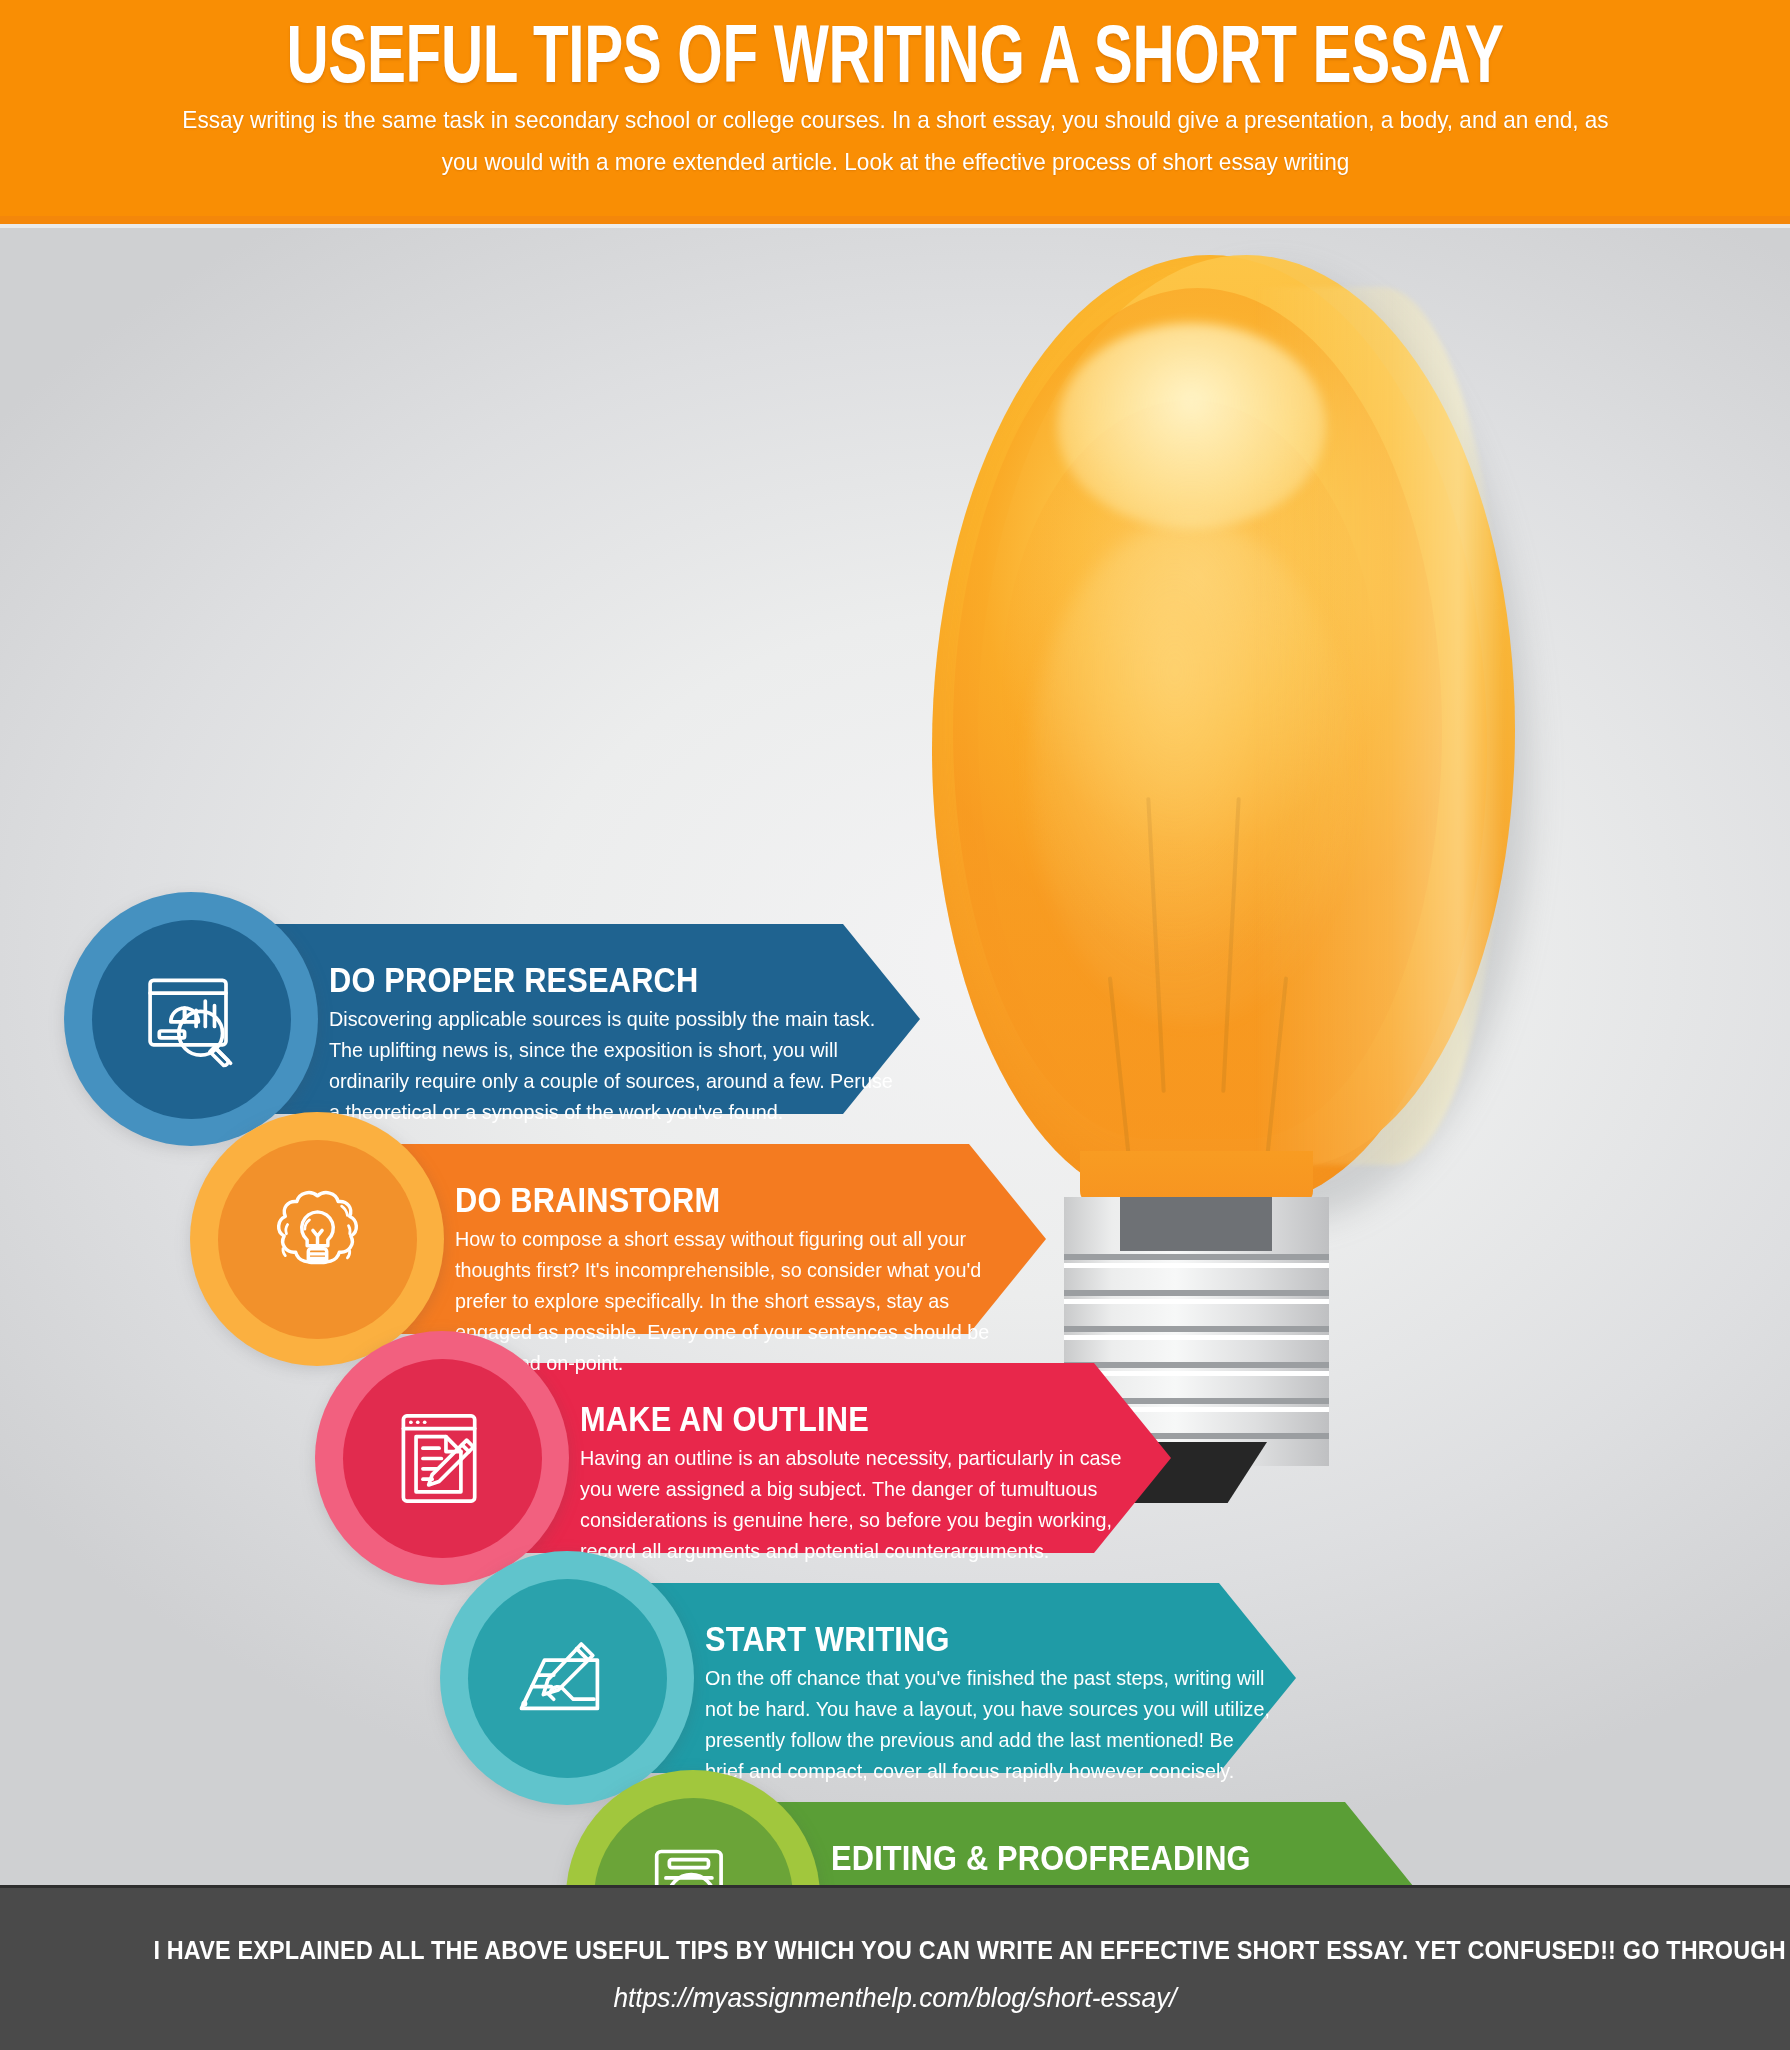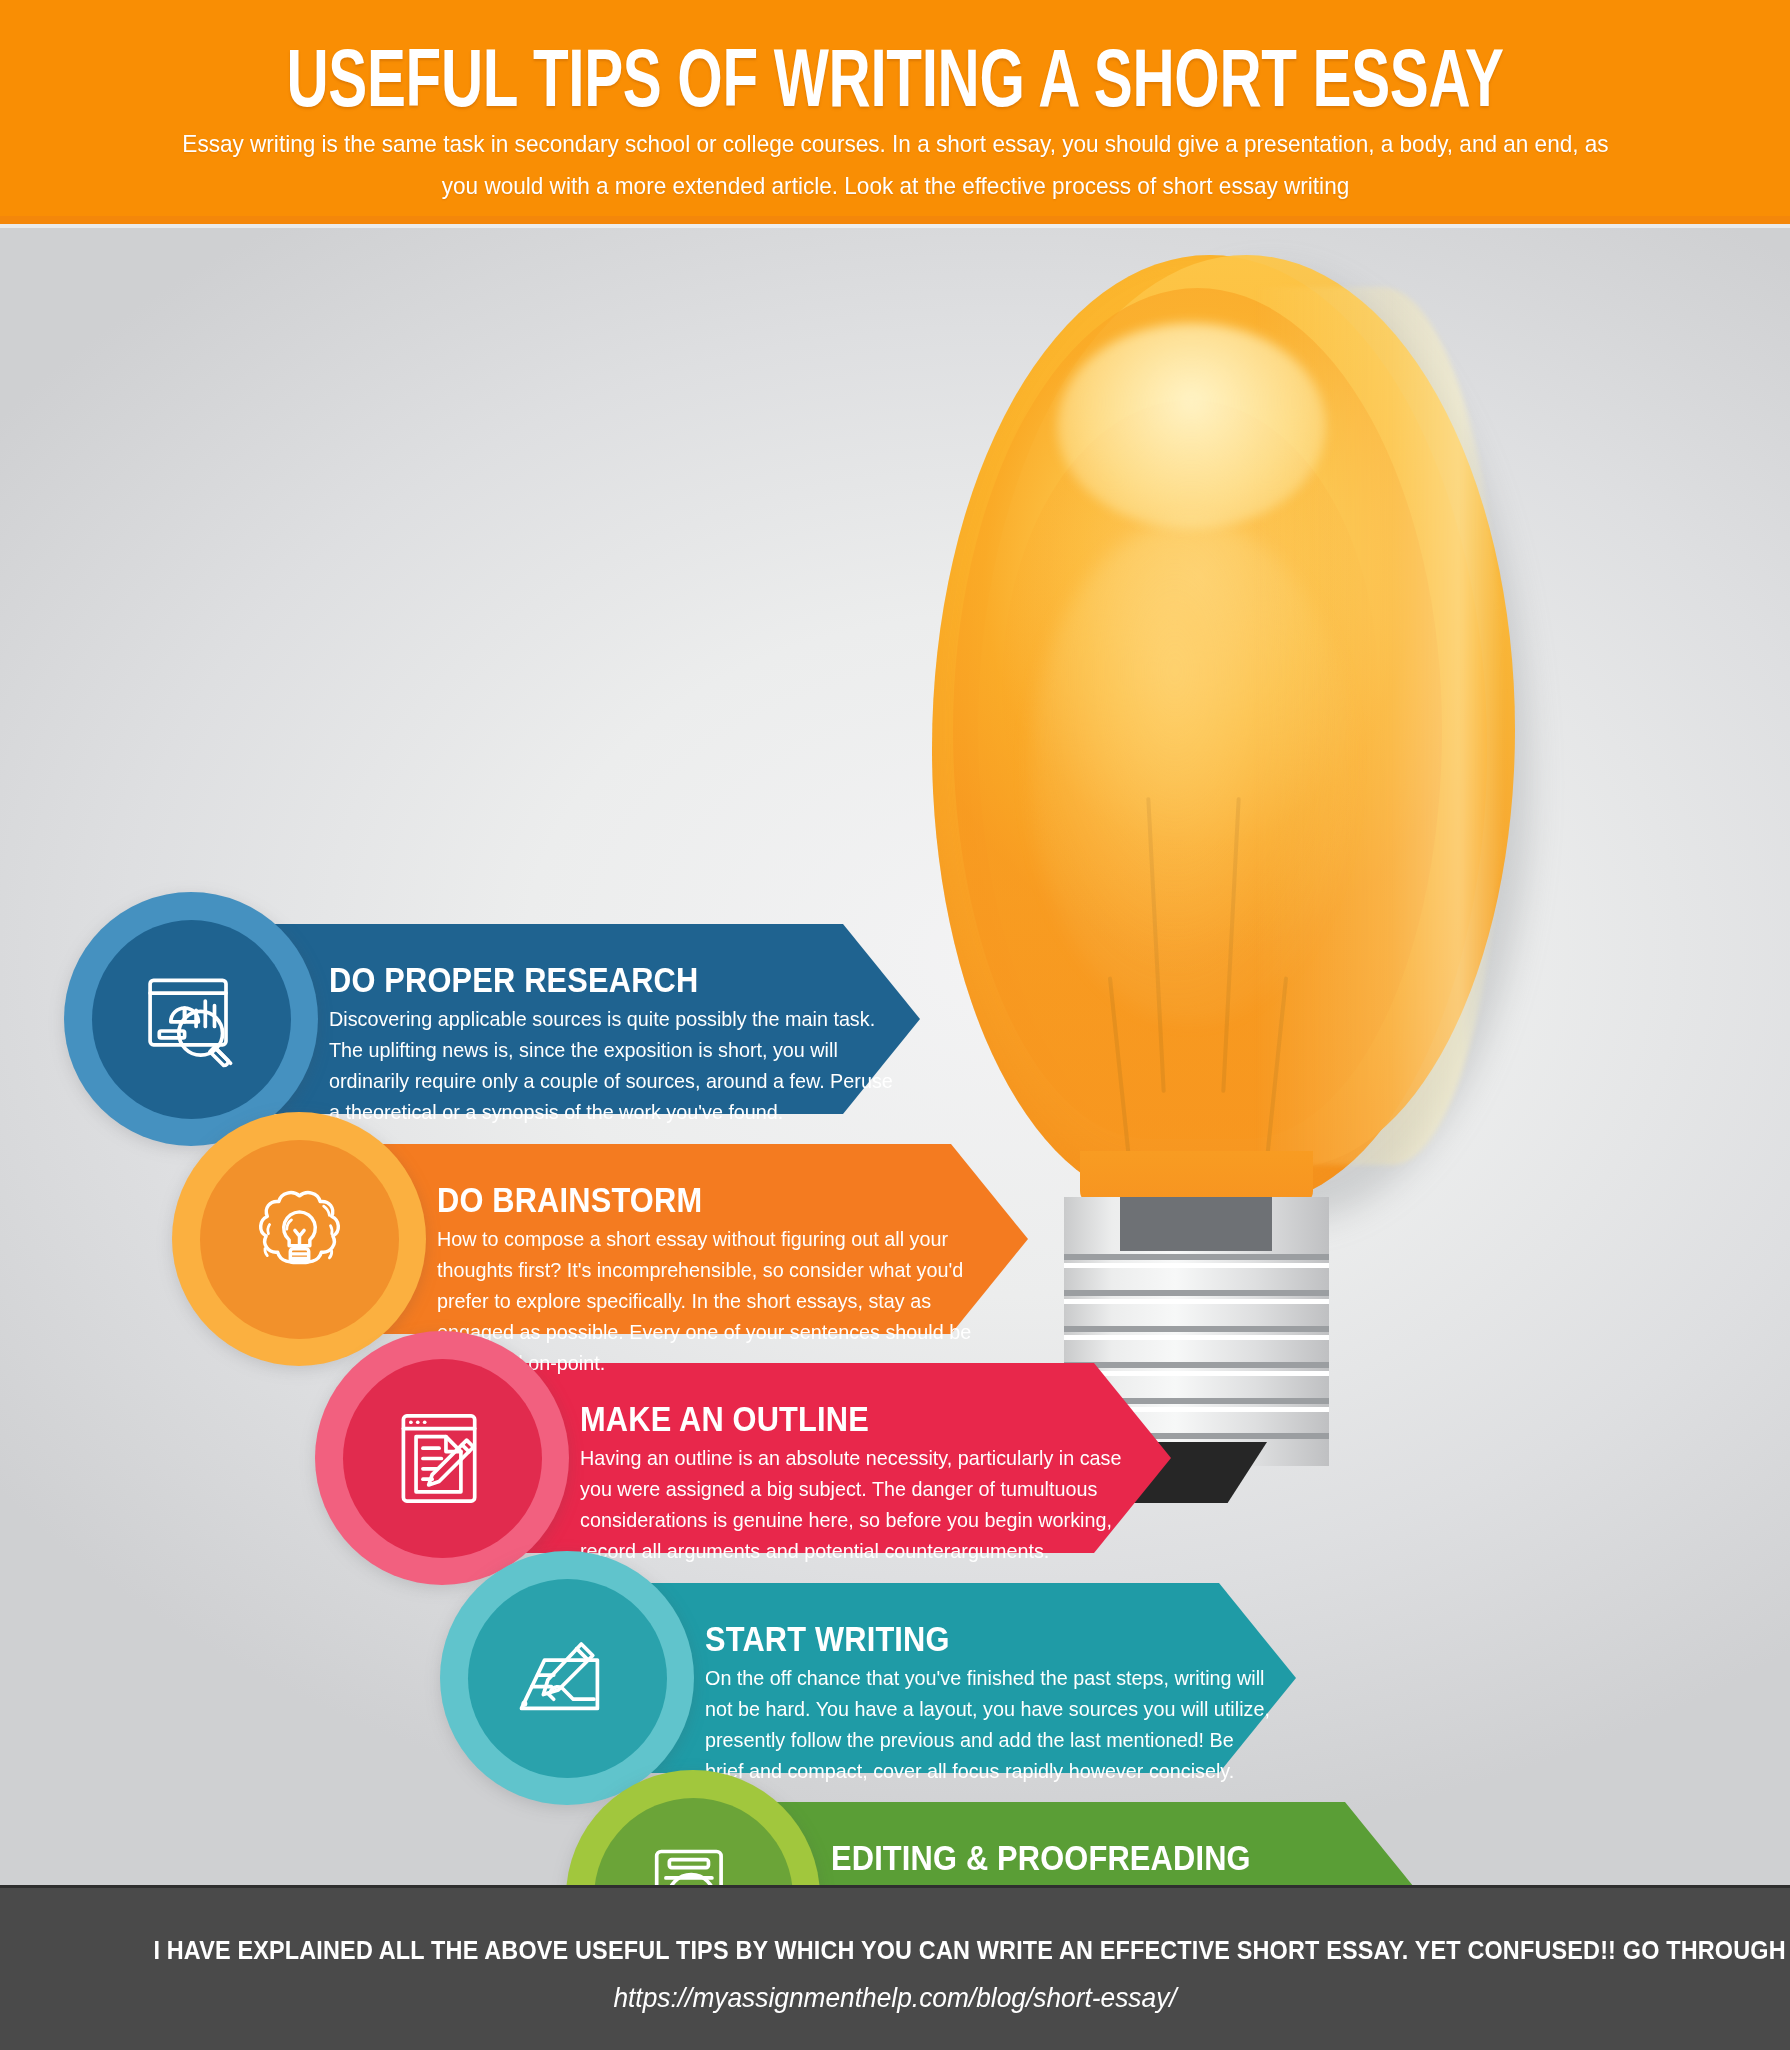--- a/index.html
+++ b/index.html
@@ -26,21 +26,21 @@
     left: 0; top: 0;
     width: 1790px;
     height: 224px;
     background: #f98e04;
     overflow: hidden;
   }
   #header-inner {
     position: absolute;
     left: 0; top: 0;
     width: 1790px;
-    padding-top: 32px;
+    padding-top: 8px;
   }
   #page-title {
     display: block;
     width: 100%;
     text-align: center;
     color: #ffffff;
     font-family: "Liberation Sans Narrow", "Liberation Sans", sans-serif;
     font-size: 73px;
     font-weight: bold;
     letter-spacing: -0.4px;
@@ -275,21 +275,21 @@
   }
   .step-icon { width: 115px; height: 115px; display:block; }
   .step-icon svg { width:100%; height:100%; display:block; }
 
   
   #step-1 { left: 177px; top: 700px; width: 743px; }
   #step-1 .shape { background: #1f6390; }
   #step-1 .step-circle-outer { background: #4591c0; }
   #step-1 .step-circle-inner { background: #1f6390; }
 
-  #step-2 { left: 285px; top: 920px; width: 743px; }
+  #step-2 { left: 303px; top: 920px; width: 743px; }
   #step-2 .shape { background: #f47b20; }
   #step-2 .step-circle-outer { background: #fbb040; }
   #step-2 .step-circle-inner { background: #f2912b; }
 
   #step-3 { left: 428px; top: 1139px; width: 743px; }
   #step-3 .shape { background: #e8274b; }
   #step-3 .step-circle-outer { background: #f2607f; }
   #step-3 .step-circle-inner { background: #e12b4e; }
 
   #step-4 { left: 553px; top: 1359px; width: 743px; }

